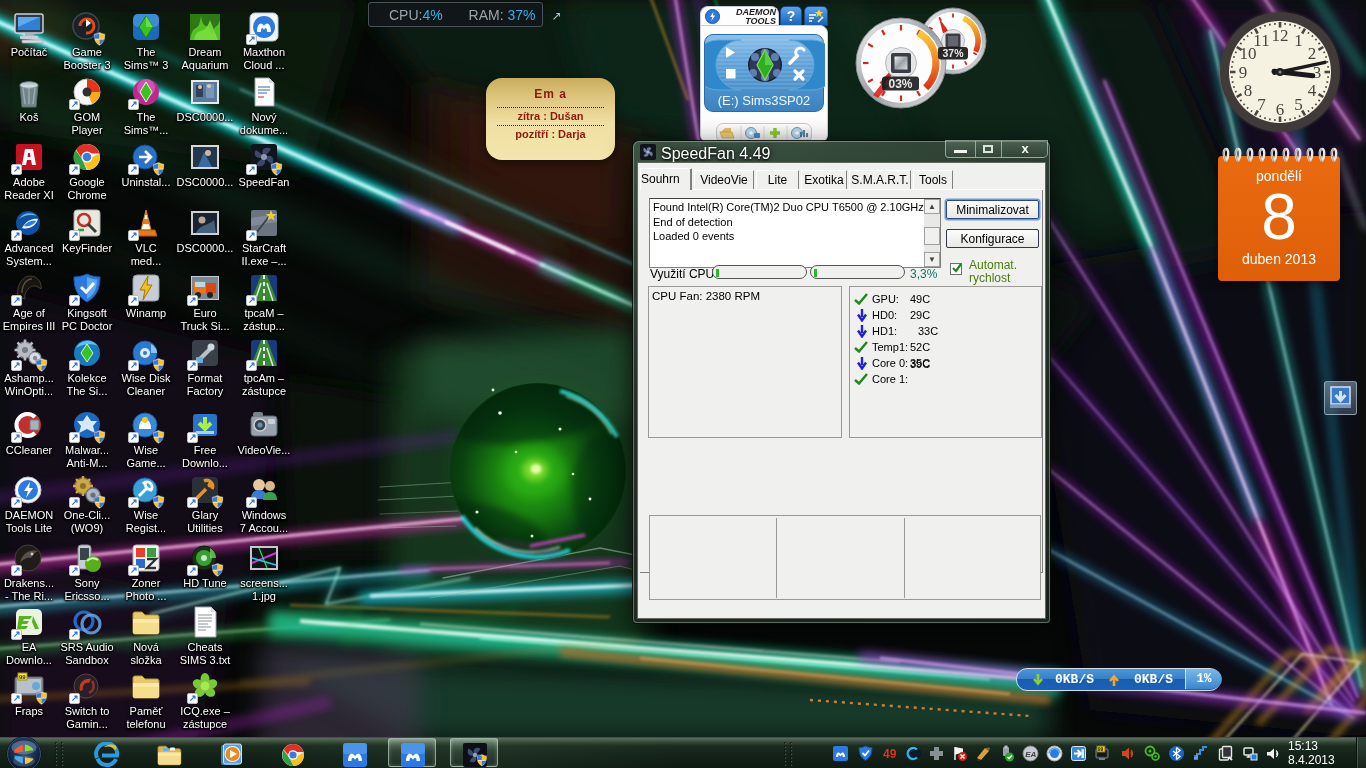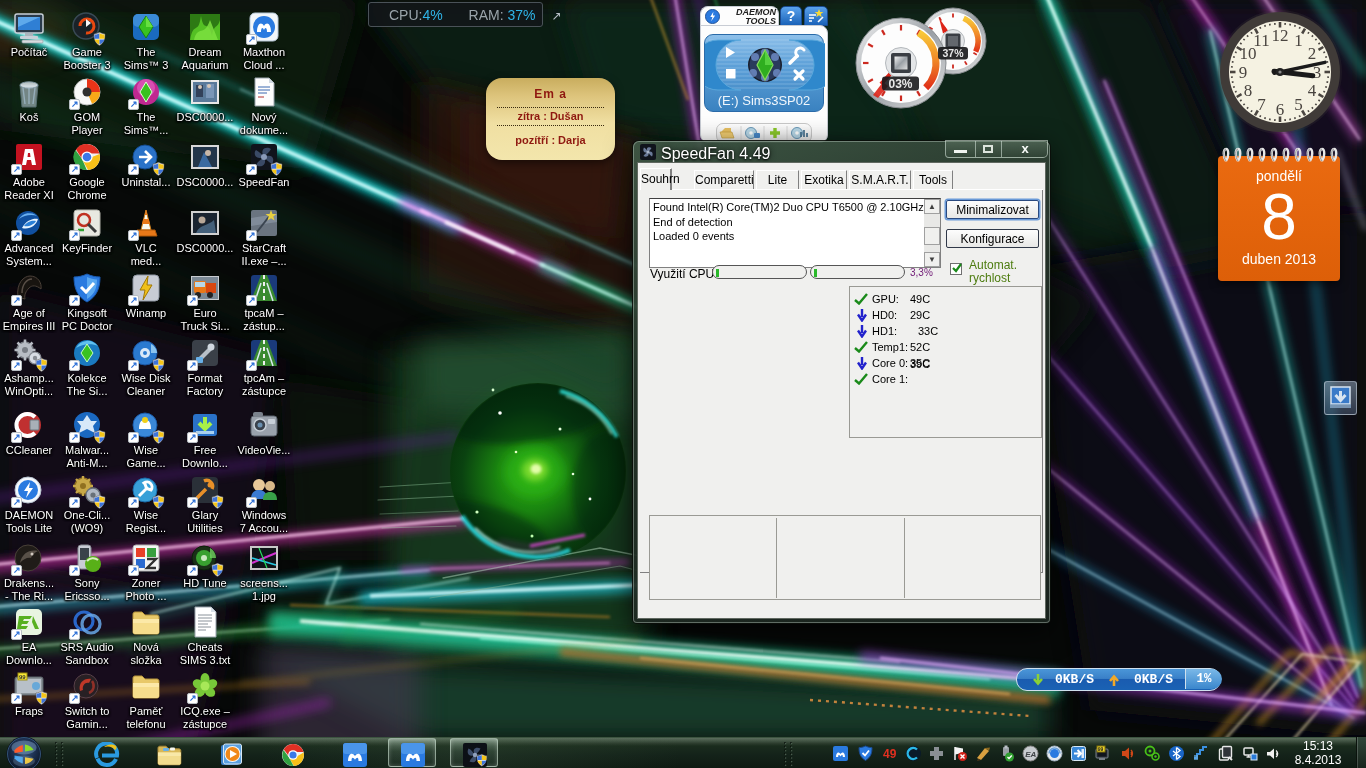--- a/index.html
+++ b/index.html
@@ -758,21 +758,21 @@
 <span style="margin-left:20px">CPU:</span><span style="color:#2fb4e8">4%</span>
 <span style="margin-left:22px">RAM:</span> <span style="color:#2fb4e8">37%</span>
 <span style="margin-left:12px;color:#b8c0c6;font-size:12px">↗</span></div>
 <div class="abs" style="left:486px;top:78px;width:129px;height:82px;border-radius:16px;
 background:linear-gradient(180deg,#c9ad5e 0%,#ddc47c 22%,#f0dfa2 55%,#f3e6ac 100%);
 box-shadow:0 3px 8px rgba(0,0,0,.5);color:#8f1810;text-align:center;font-weight:bold;">
 <div style="font-size:12px;padding-top:9px;letter-spacing:1px">Em a</div>
 <div style="border-bottom:1.5px dotted #3a2a10;margin:6px 11px 0 11px"></div>
 <div style="font-size:11px;margin-top:2px">zítra : Dušan</div>
 <div style="border-bottom:1.5px dotted #3a2a10;margin:3px 11px 0 11px"></div>
-<div style="font-size:11px;margin-top:8px">pozítří : Darja</div>
+<div style="font-size:11px;margin-top:2px">pozítří : Darja</div>
     </div>
 <div class="abs" style="left:700px;top:6px;width:128px;height:137px;">
 <div class="abs" style="left:0;top:0;width:79px;height:20px;background:#fdfdfd;border:1px solid #c8ccd4;border-bottom:0;border-radius:8px 8px 0 0;">
  <svg width="15" height="15" viewBox="0 0 17 17" style="position:absolute;left:4px;top:2px">
   <circle cx="8.5" cy="8.5" r="8" fill="#2a7ae0" stroke="#1a4a90"></circle>
   <path d="M9.5,3 L6,9 L8.5,9 L7,14 L11.5,7.5 L9,7.5 Z" fill="#fff"></path>
         </svg>
  <div style="position:absolute;left:20px;top:1px;font-size:9px;font-weight:bold;font-style:italic;color:#222;line-height:9px;text-align:right;width:55px">DAEMON<br>TOOLS</div>
 </div>
 <div class="abs" style="left:80px;top:0;width:22px;height:20px;background:linear-gradient(180deg,#5aa2ec,#1a62b8);border:1px solid #1a4a90;border-radius:5px 5px 0 0;color:#fff;font-weight:bold;font-size:14px;text-align:center;line-height:19px;">?</div>
@@ -1048,22 +1048,22 @@
  <div style="position:absolute;left:57px;top:0;width:46px;height:18px;border:1px solid rgba(220,235,225,.55);border-left:0;border-radius:0 0 5px 0;background:linear-gradient(180deg,rgba(130,155,135,.35),rgba(60,80,65,.25));"></div>
  <div style="position:absolute;left:9px;top:10px;width:13px;height:3px;background:#f0f4f0;"></div>
  <div style="position:absolute;left:38px;top:5px;width:10px;height:8px;border:2px solid #dde4dd;"></div>
  <div style="position:absolute;left:72px;top:2px;width:16px;height:14px;color:#f8fbf8;font-weight:bold;font-size:13px;line-height:14px;text-align:center">x</div>
 </div>
 
 <div style="position:absolute;left:4px;top:21px;width:409px;height:457px;background:#f0f0ee;border:1px solid #606860;">
 
  <div style="position:absolute;left:2px;top:5px;width:403px;height:405px;">
   <div style="position:absolute;left:0;top:21px;width:403px;height:384px;background:#f0f0ee;border-top:1px solid #fff;box-shadow:inset -1px -1px 0 #808080;"></div>
-<div style="position:absolute;left:0px;top:0;width:32px;height:22px;background:#f0f0ee;border:1px solid #808080;border-bottom:0;border-top:1px solid #fff;border-left:1px solid #fff;box-shadow:inset -1px 0 0 #808080;z-index:3;text-align:left;font-size:12px;line-height:21px;color:#000">Souhrn</div>
-          <div style="position:absolute;left:54px;top:2px;width:60px;height:19px;background:#f0f0ee;border:1px solid #808080;border-bottom:0;border-top:1px solid #fff;border-left:1px solid #fff;z-index:2;text-align:center;font-size:12px;line-height:18px;color:#000">Comparetti</div>
+<div style="position:absolute;left:0px;top:0;width:52px;height:22px;background:#f0f0ee;border:1px solid #808080;border-bottom:0;border-top:1px solid #fff;border-left:1px solid #fff;box-shadow:inset -1px 0 0 #808080;z-index:3;text-align:left;font-size:12px;line-height:21px;color:#000">Souhrn</div>
+          <div style="position:absolute;left:54px;top:2px;width:60px;height:19px;background:#f0f0ee;border:1px solid #808080;border-bottom:0;border-top:1px solid #fff;border-left:1px solid #fff;z-index:2;text-align:center;font-size:12px;line-height:18px;color:#000">VideoVie</div>
           <div style="position:absolute;left:116px;top:2px;width:43px;height:19px;background:#f0f0ee;border:1px solid #808080;border-bottom:0;border-top:1px solid #fff;border-left:1px solid #fff;z-index:2;text-align:center;font-size:12px;line-height:18px;color:#000">Lite</div>
           <div style="position:absolute;left:161px;top:2px;width:46px;height:19px;background:#f0f0ee;border:1px solid #808080;border-bottom:0;border-top:1px solid #fff;border-left:1px solid #fff;z-index:2;text-align:center;font-size:12px;line-height:18px;color:#000">Exotika</div>
           <div style="position:absolute;left:209px;top:2px;width:62px;height:19px;background:#f0f0ee;border:1px solid #808080;border-bottom:0;border-top:1px solid #fff;border-left:1px solid #fff;z-index:2;text-align:center;font-size:12px;line-height:18px;color:#000">S.M.A.R.T.</div>
           <div style="position:absolute;left:273px;top:2px;width:40px;height:19px;background:#f0f0ee;border:1px solid #808080;border-bottom:0;border-top:1px solid #fff;border-left:1px solid #fff;z-index:2;text-align:center;font-size:12px;line-height:18px;color:#000">Tools</div>
 
   <div style="position:absolute;left:9px;top:30px;width:292px;height:70px;background:#fff;border:1px solid #808080;border-top-color:#404040;font-size:11px;color:#000;padding:1px 0 0 3px;line-height:14.5px;white-space:nowrap;overflow:hidden">Found Intel(R) Core(TM)2 Duo CPU T6500 @ 2.10GHz<br>End of detection<br>Loaded 0 events</div>
   <div style="position:absolute;left:284px;top:31px;width:16px;height:68px;background:#e8e8e6;">
    <div style="position:absolute;top:0;width:16px;height:15px;background:#f0f0ee;border:1px solid #a0a0a0;color:#404040;font-size:8px;text-align:center;line-height:14px">▲</div>
    <div style="position:absolute;bottom:0;width:16px;height:15px;background:#f0f0ee;border:1px solid #a0a0a0;color:#404040;font-size:8px;text-align:center;line-height:14px">▼</div>
    <div style="position:absolute;top:28px;width:16px;height:18px;background:#f0f0ee;border:1px solid #a0a0a0;"></div>
@@ -1078,22 +1078,25 @@
           </svg>
   <div style="position:absolute;left:329px;top:91px;font-size:12px;line-height:13px;color:#4d7c0f">Automat.<br>rychlost</div>
 
   <div style="position:absolute;left:10px;top:99px;font-size:12px;color:#000">Využití CPU</div>
   <div style="position:absolute;left:72px;top:97px;width:95px;height:14px;border:1px solid #555;border-radius:7px;background:#f0f0ee">
             <div style="position:absolute;left:3px;top:3px;width:3px;height:8px;background:#2ab82a"></div>
           </div>
   <div style="position:absolute;left:170px;top:97px;width:95px;height:14px;border:1px solid #555;border-radius:7px;background:#f0f0ee">
             <div style="position:absolute;left:3px;top:3px;width:3px;height:8px;background:#2ab82a"></div>
           </div>
-  <div style="position:absolute;left:270px;top:99px;font-size:10px;color:#701a75">3,3%</div>
-
+  <div style="position:absolute;left:270px;top:99px;font-size:12px;color:#0f766e">3,3%</div>
+
+  <div style="position:absolute;left:8px;top:118px;width:194px;height:152px;border:1px solid #9a9a94;background:#f0f0ee">
+   <div style="position:absolute;left:3px;top:3px;font-size:11.5px;color:#000">CPU Fan: 2380 RPM</div>
+  </div>
   <div style="position:absolute;left:209px;top:118px;width:193px;height:152px;border:1px solid #9a9a94;background:#f0f0ee;font-size:11px;color:#000">
 <svg width="14" height="12" viewBox="0 0 14 12" style="position:absolute;left:4px;top:6px">
               <path d="M1,7 L5,10.5 L13,1" stroke="#1a8a1a" stroke-width="2.4" fill="none"></path>
             </svg>
             <div style="position:absolute;left:22px;top:6px">GPU:</div>
             <div style="position:absolute;left:60px;top:6px">49C</div>
             <svg width="10" height="13" viewBox="0 0 10 13" style="position:absolute;left:7px;top:22px">
               <path d="M5,0 L5,8 M1,5.5 L5,11.5 L9,5.5" stroke="#2222cc" stroke-width="2.4" fill="none"></path>
             </svg>
             <div style="position:absolute;left:22px;top:22px">HD0:</div>
@@ -1355,14 +1358,14 @@
     </svg>
 <svg width="17" height="17" viewBox="0 0 17 17" class="abs" style="left:1242px;top:745px">
       <rect x="2" y="3" width="9" height="7" rx="1" fill="none" stroke="#e8e8e8" stroke-width="1.5"></rect>
       <path d="M4.5,12 L8.5,12 M6.5,10 L6.5,12" stroke="#e8e8e8" stroke-width="1.3"></path>
       <rect x="9" y="9" width="6" height="6" fill="#287ad8" stroke="#d8e8f8" stroke-width="1"></rect>
     </svg>
 <svg width="17" height="17" viewBox="0 0 17 17" class="abs" style="left:1265px;top:745px">
       <path d="M2,7 L5,7 L9,3.5 L9,14 L5,10.5 L2,10.5 Z" fill="#f0f0f0"></path>
       <path d="M11,5.5 A4,4 0 0 1 11,12 M11.5,7.5 A2,2 0 0 1 11.5,10" stroke="#f0f0f0" stroke-width="1.3" fill="none"></path>
     </svg>
-<div class="abs" style="left:1288px;top:739px;width:60px;color:#fff;font-size:12px;text-align:center;line-height:14px">15:13<br>8.4.2013</div>
+<div class="abs" style="left:1288px;top:739px;width:60px;color:#fff;font-size:12px;line-height:14px">15:13<br>8.4.2013</div>
 <div class="abs" style="left:1356px;top:737px;width:10px;height:31px;background:linear-gradient(180deg,#32463a,#18241c);border-left:1px solid #0a120c;box-shadow:inset 1px 0 0 rgba(255,255,255,.18)"></div>
 </div>
 </body></html>

